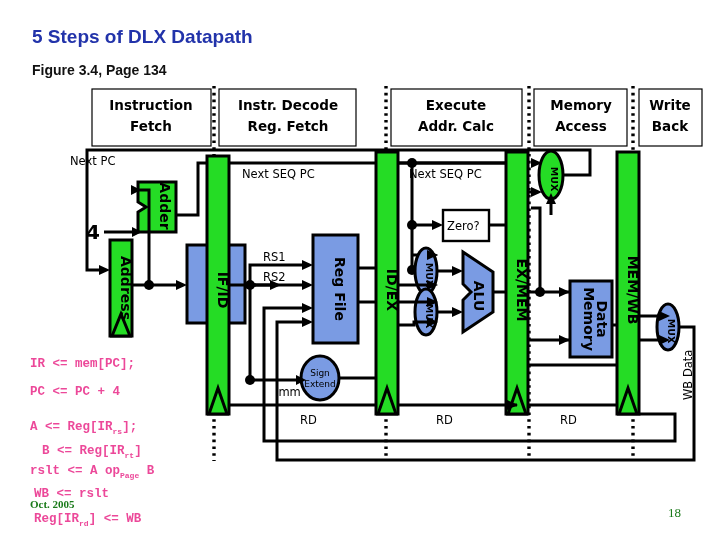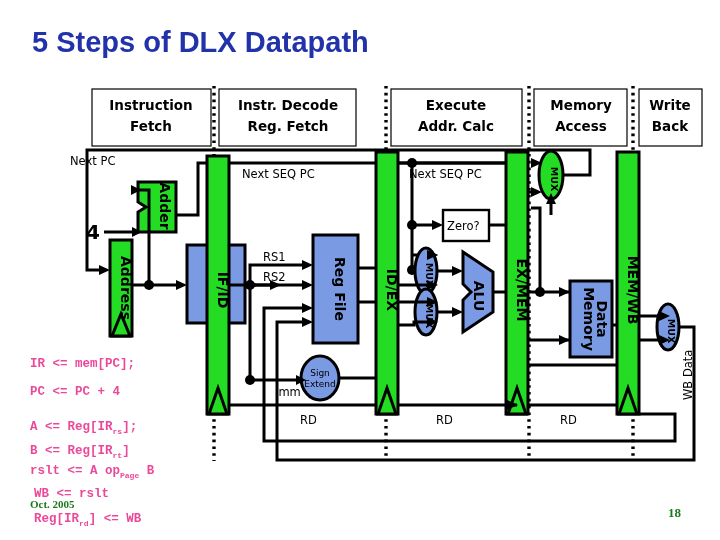--- a/index.html
+++ b/index.html
@@ -5,21 +5,21 @@
   html,body{margin:0;padding:0;}
   body{
     width:720px;height:540px;background:#ffffff;overflow:hidden;
     font-family:"Liberation Sans",sans-serif;
     position:relative;
   }
   #slide{position:absolute;left:0;top:0;width:720px;height:540px;}
   .title{
     position:absolute;left:32px;top:26px;
     font-family:"Liberation Sans",sans-serif;
-    font-size:29px;font-weight:bold;color:#2233AA;letter-spacing:0px;
+    font-size:19px;font-weight:bold;color:#2233AA;letter-spacing:0px;
     white-space:nowrap;
   }
   .subtitle{
     position:absolute;left:32px;top:62px;
     font-family:"Liberation Sans",sans-serif;
     font-size:14px;font-weight:bold;color:#111111;white-space:nowrap;
   }
   .code{
     position:absolute;
     font-family:"Liberation Mono","DejaVu Sans Mono",monospace;
@@ -27,21 +27,21 @@
   }
   .code sub{font-size:8px;font-weight:bold;}
   .datestamp{
     position:absolute;left:30px;top:498px;
     font-family:"Liberation Serif",serif;
     font-size:11px;font-weight:bold;color:#1A7A1A;white-space:nowrap;
   }
   .pagenum{
     position:absolute;left:668px;top:505px;
     font-family:"Liberation Serif",serif;
-    font-size:13px;font-weight:bold;color:#1A7A1A;
+    font-size:13px;font-weight:normal;color:#1A7A1A;
   }
   svg{position:absolute;left:0;top:0;}
   .stagebox{fill:#ffffff;stroke:#000000;stroke-width:1.2;}
   .stagelabel{
     font-family:"DejaVu Sans",sans-serif;font-size:13.5px;font-weight:bold;
     fill:#000000;text-anchor:middle;
   }
   .greenreg{fill:#25DC25;stroke:#000000;stroke-width:3;}
   .greenshape{fill:#25DC25;stroke:#000000;stroke-width:3;}
   .bluebox{fill:#7A9BE3;stroke:#000000;stroke-width:3;}
@@ -66,20 +66,21 @@
     font-family:"DejaVu Sans",sans-serif;font-size:9px;font-weight:normal;
     fill:#000000;text-anchor:middle;
   }
 </style>
 </head>
 <body>
 
 <div id="slide">
 
   <div class="title">5 Steps of DLX Datapath</div>
+  <div class="subtitle">Figure 3.4, Page 134</div>
 
   <svg width="720" height="540" viewBox="0 0 720 540">
 
     <g>
       <rect class="stagebox" x="92" y="89" width="119" height="57"></rect>
       <rect class="stagebox" x="219" y="89" width="137" height="57"></rect>
       <rect class="stagebox" x="391" y="89" width="131" height="57"></rect>
       <rect class="stagebox" x="534" y="89" width="93" height="57"></rect>
       <rect class="stagebox" x="639" y="89" width="63" height="57"></rect>
 
@@ -319,21 +320,21 @@
 
     <g>
       <path class="wire" d="M 639,414 L 675,414 L 675,441 L 264,441 L 264,414"></path>
     </g>
 
   </svg>
 
   <div class="code" style="left:30px;top:357px;">IR &lt;= mem[PC];</div>
   <div class="code" style="left:30px;top:385px;">PC &lt;= PC + 4</div>
   <div class="code" style="left:30px;top:413px;margin-top:7px;">A &lt;= Reg[IR<sub>rs</sub>];</div>
-  <div class="code" style="left:30px;top:444px;">B &lt;= Reg[IR<sub>rt</sub>]</div>
+  <div class="code" style="left:42px;top:444px;">B &lt;= Reg[IR<sub>rt</sub>]</div>
   <div class="code" style="left:30px;top:464px;">rslt &lt;= A op<sub>Page</sub> B</div>
   <div class="code" style="left:34px;top:487px;">WB &lt;= rslt</div>
   <div class="code" style="left:34px;top:512px;text-align:right;">Reg[IR<sub>rd</sub>] &lt;= WB</div>
 
   <div class="datestamp">Oct. 2005</div>
   <div class="pagenum">18</div>
 
 </div>
 
 </body></html>

